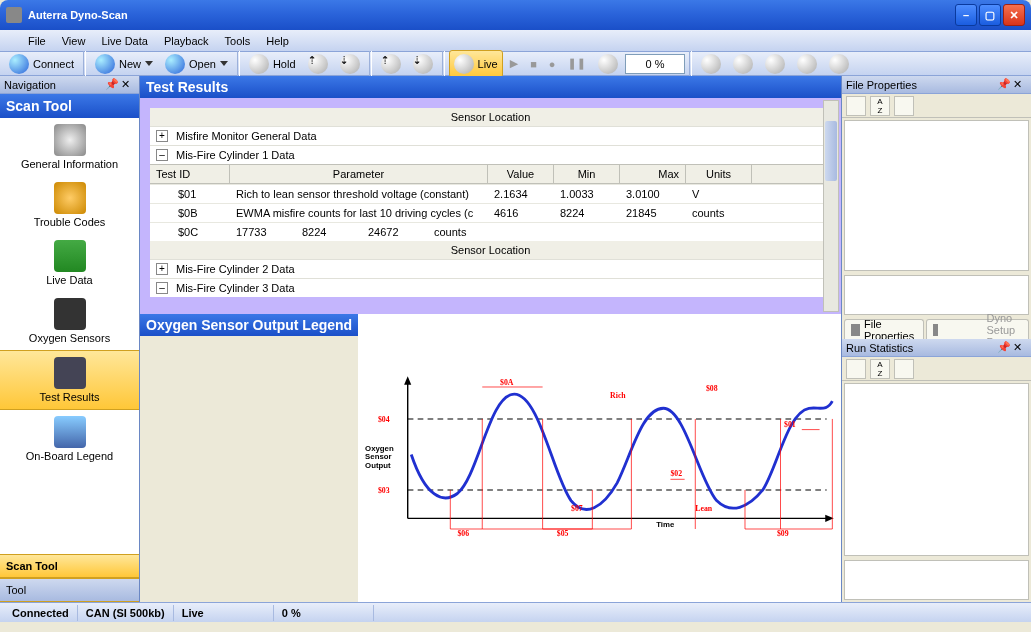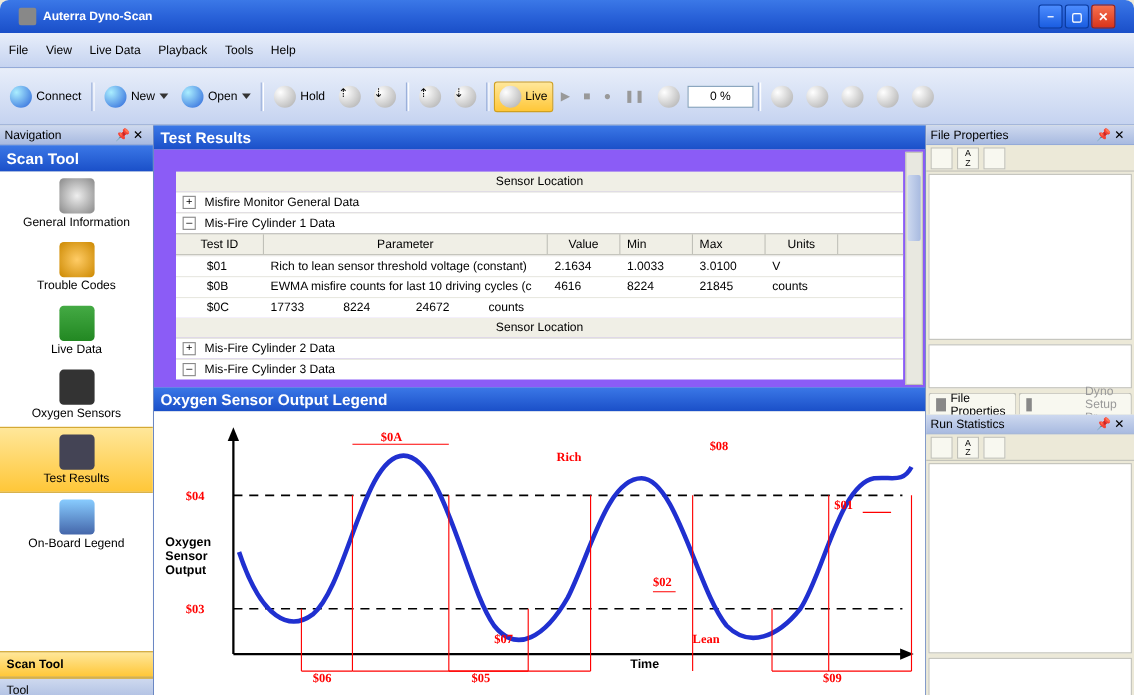--- a/index.html
+++ b/index.html
@@ -1,31 +1,31 @@
 <!DOCTYPE html>
 <html><head>
 <meta charset="utf-8">
 <style>
 * { box-sizing: border-box; margin: 0; padding: 0; font-family: "Tahoma", sans-serif; font-size: 11px; }
 body { background: #ece9d8; width: 1031px; height: 632px; overflow: hidden; }
 
 
-.titlebar { height: 30px; background: linear-gradient(to bottom, #3b78e7 0%, #2962d9 50%, #1a4fc8 100%); border-radius: 8px 8px 0 0; display: flex; align-items: center; padding: 0 17px; color: white; font-weight: bold; font-size: 13px; }
+.titlebar { height: 30px; background: linear-gradient(to bottom, #3b78e7 0%, #2962d9 50%, #1a4fc8 100%); border-radius: 8px 8px 0 0; display: flex; align-items: center; padding: 0 6px; color: white; font-weight: bold; font-size: 13px; }
 .titlebar .icon { width: 16px; height: 16px; margin-right: 6px; background: #888; border-radius: 2px; }
 .titlebar .title { flex: 1; }
 .winbtns { display: flex; gap: 2px; }
 .winbtn { width: 22px; height: 22px; background: linear-gradient(to bottom, #4d8dff, #1a5de0); border: 1px solid #0a3a9e; border-radius: 3px; display: flex; align-items: center; justify-content: center; color: white; font-weight: bold; }
 .winbtn.close { background: linear-gradient(to bottom, #f6714f, #d9341a); border-color: #a02010; }
 
 
-.menubar { height: 32px; background: linear-gradient(to bottom, #e8eefa, #c5d3f0); display: flex; align-items: center; padding: 0 0; border-bottom: 1px solid #8ba4d8; }
+.menubar { height: 22px; background: linear-gradient(to bottom, #e8eefa, #c5d3f0); display: flex; align-items: center; padding: 0 20px; border-bottom: 1px solid #8ba4d8; }
 .menubar .item { padding: 2px 8px; cursor: default; }
 
 
-.toolbars { display: flex; height: 52px; background: linear-gradient(to bottom, #e8eefa, #c5d3f0); border-bottom: 1px solid #8ba4d8; align-items: center; padding: 0 4px; gap: 2px; }
+.toolbars { display: flex; height: 24px; background: linear-gradient(to bottom, #e8eefa, #c5d3f0); border-bottom: 1px solid #8ba4d8; align-items: center; padding: 0 4px; gap: 2px; }
 .tsep { width: 3px; height: 26px; border-left: 1px solid #9bb0da; border-right: 1px solid #fff; margin: 0 2px; }
 .tbtn { height: 28px; display: flex; align-items: center; padding: 0 4px; border: 1px solid transparent; border-radius: 3px; gap: 4px; cursor: default; }
 .tbtn.live { background: linear-gradient(to bottom, #ffe79a, #ffc738); border: 1px solid #d0a020; }
 .ticon { width: 20px; height: 20px; border-radius: 10px; background: radial-gradient(circle at 30% 30%, #fff, #aaa); }
 .ticon.globe { background: radial-gradient(circle at 30% 30%, #aef, #2962d9); }
 .dropdown { width: 0; height: 0; border-left: 4px solid transparent; border-right: 4px solid transparent; border-top: 5px solid #333; }
 .pctlabel { width: 60px; height: 20px; background: white; border: 1px solid #7f9db9; text-align: center; line-height: 18px; }
 
 
 .content { display: flex; height: calc(632px - 30px - 22px - 34px - 20px); }
@@ -37,32 +37,32 @@
 .navitems { flex: 1; background: white; overflow: auto; }
 .navitem { display: flex; flex-direction: column; align-items: center; padding: 6px 8px; gap: 2px; cursor: default; }
 .navitem.sel { background: linear-gradient(to bottom, #ffe79a, #ffc738); border-top: 1px solid #d0a020; border-bottom: 1px solid #d0a020; }
 .navicon { width: 32px; height: 32px; background: #888; border-radius: 4px; }
 .footerbtns { }
 .footerbtn { height: 24px; background: linear-gradient(to bottom, #ffe79a, #ffc738); border-top: 1px solid #d0a020; border-bottom: 1px solid #d0a020; padding: 0 6px; display: flex; align-items: center; font-weight: bold; }
 .footerbtn.dyno { background: linear-gradient(to bottom, #ced9ef, #a8bae0); font-weight: normal; }
 
 .centerpane { flex: 1; display: flex; flex-direction: column; }
 .contenthdr { height: 22px; background: linear-gradient(to bottom, #3b78e7, #1a4fc8); color: white; font-weight: bold; font-size: 14px; padding: 0 6px; display: flex; align-items: center; }
-.tablewrap { flex: 0 0 auto; background: #8b5cf6; padding: 20px; position: relative; }
+.tablewrap { flex: 0 0 auto; background: #c4b5fd; padding: 10px; position: relative; }
 .tablewrap .scrollbar { position: absolute; right: 2px; top: 2px; bottom: 2px; width: 16px; background: #e8e8e0; border: 1px solid #c0c0b8; }
 .tablewrap .scrollbar .thumb { position: absolute; left: 1px; right: 1px; top: 20px; height: 60px; background: linear-gradient(to right, #cdd9ef, #a8bae0); border-radius: 2px; }
 .sensorloc { text-align: center; background: #f0efe6; padding: 3px; font-size: 11px; }
 .treerow { display: flex; align-items: center; padding: 3px 6px; background: white; border-top: 1px solid #e0e0d8; }
 .trexp { width: 12px; height: 12px; border: 1px solid #888; background: white; text-align: center; line-height: 10px; margin-right: 8px; font-size: 10px; }
 .colhdrs { display: flex; background: #f0efe6; border-top: 1px solid #c0c0b8; border-bottom: 1px solid #c0c0b8; }
 .colhdr { padding: 3px 6px; border-right: 1px solid #c0c0b8; }
 .datarow { display: flex; padding: 3px 0; background: white; border-top: 1px solid #e8e8e0; }
 .cell { padding: 0 6px; }
 
-.chartpanel { flex: 1; display: flex; flex-direction: column; }
+.chartpanel { flex: 1; display: flex; flex-direction: row; }
 .chartarea { flex: 1; background: white; position: relative; overflow: hidden; }
 
 .rightpane { width: 190px; display: flex; flex-direction: column; border-left: 1px solid #6a87c4; }
 .proppanel { flex: 1; display: flex; flex-direction: column; background: #ece9d8; }
 .proptoolbar { height: 24px; display: flex; align-items: center; padding: 0 4px; gap: 4px; background: #ece9d8; border-bottom: 1px solid #c0c0b8; }
 .proptoolbar .picon { width: 20px; height: 20px; border: 1px solid #c0c0b8; background: #f8f8f0; }
 .propbody { flex: 1; background: white; border: 1px solid #c0c0b8; margin: 2px; }
 .tabs { height: 22px; display: flex; align-items: flex-end; background: #ece9d8; padding: 0 2px; gap: 2px; }
 .tab { height: 20px; padding: 0 6px; background: #f8f8f0; border: 1px solid #c0c0b8; border-bottom: none; border-radius: 3px 3px 0 0; display: flex; align-items: center; gap: 4px; font-size: 10px; }
 .tab.inactive { color: #999; gap: 48px; }
@@ -219,25 +219,25 @@
       <div class="sensorloc">Sensor Location</div>
       <div class="treerow">
           <span class="trexp">+</span>
           <span>Misfire Monitor General Data</span>
         </div>
       <div class="treerow">
           <span class="trexp">–</span>
           <span>Mis-Fire Cylinder 1 Data</span>
         </div>
       <div class="colhdrs">
-        <div class="colhdr" style="width:80px;text-align:center">Test ID</div>
+        <div class="colhdr" style="width:80px;text-align:left">Test ID</div>
         <div class="colhdr" style="width:258px;text-align:center">Parameter</div>
         <div class="colhdr" style="width:66px;text-align:center">Value</div>
-        <div class="colhdr" style="width:66px;text-align:left">Min</div>
-        <div class="colhdr" style="width:66px;text-align:left">Max</div>
+        <div class="colhdr" style="width:66px;text-align:center">Min</div>
+        <div class="colhdr" style="width:66px;text-align:right">Max</div>
         <div class="colhdr" style="width:66px;text-align:center">Units</div>
       </div>
       <div class="datarow">
         <div class="cell" style="width:80px;padding-left:28px">$01</div>
         <div class="cell" style="width:258px">Rich to lean sensor threshold voltage (constant)</div>
         <div class="cell" style="width:66px">2.1634</div>
         <div class="cell" style="width:66px">1.0033</div>
         <div class="cell" style="width:66px">3.0100</div>
         <div class="cell" style="width:66px">V</div>
       </div>

